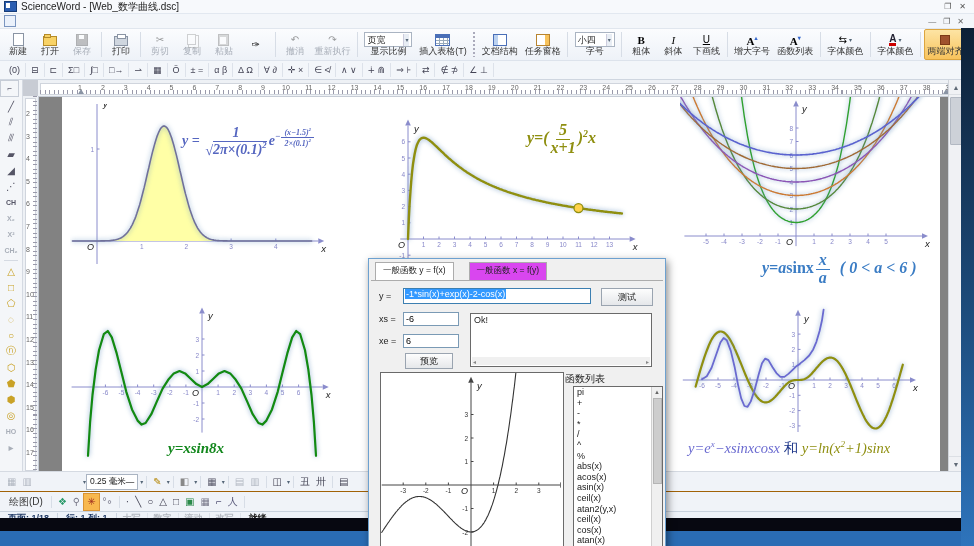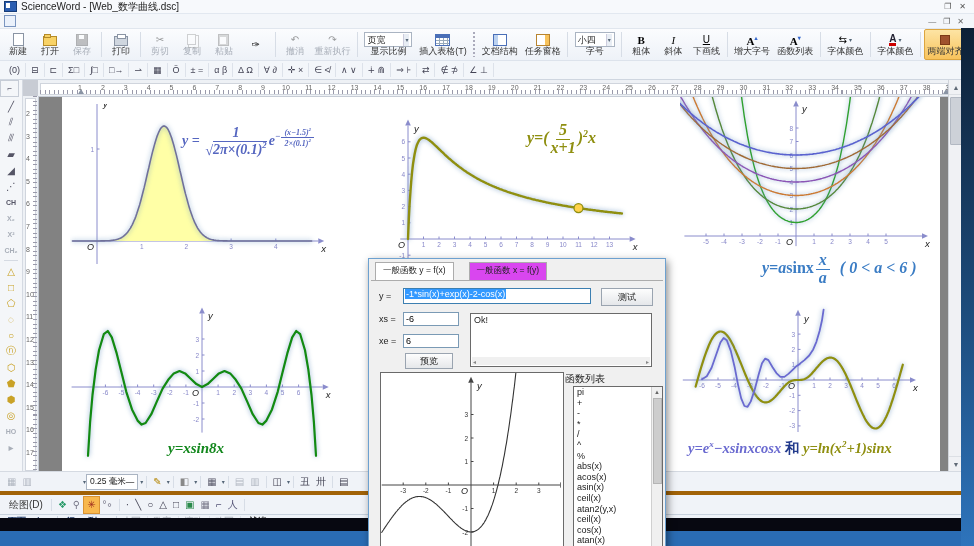--- a/index.html
+++ b/index.html
@@ -94,27 +94,27 @@
   .formula{position:absolute;font-family:"Liberation Serif","DejaVu Serif",serif;font-style:italic;font-weight:600;white-space:nowrap;z-index:2}
   .frac{display:inline-flex;flex-direction:column;align-items:center;vertical-align:middle;margin:0 2px;line-height:1.05}
   .frac .fnum{border-bottom:1px solid currentColor;padding:0 3px;text-align:center}
   .rooted{border-top:1px solid currentColor}
   .f1{left:120px;top:30px;font-size:14px;color:#5566c0}
   .f1 .esup{font-size:9px;vertical-align:6px}
   .f1 .esup .frac{font-size:8px;margin:0 1px}
   .f2{left:465px;top:26px;font-size:16px;color:#8f8f10;font-weight:700}
   .f3{left:700px;top:156px;font-size:16px;color:#3a7cc4}
   .f4{left:106px;top:344px;font-size:15px;color:#12871c;font-weight:700}
-  .f5{left:626px;top:343px;font-size:14.5px;font-weight:700}
+  .f5{left:626px;top:343px;font-size:14.5px;font-weight:400}
   .f5 .p1{color:#6a6ad0}.f5 .conj{color:#223a8c;font-style:normal}.f5 .p2{color:#8f8f10}
   sup{font-size:.62em}
 
   
   .row-border{height:19px;display:flex;align-items:center;background:#f0f3f8;border-top:1px solid #d5dae2;font-size:10px;color:#445;padding:0 4px;overflow:hidden}
-  .row-draw{height:19px;display:flex;align-items:center;background:#f0f3f8;border-top:4px solid #a16207;font-size:10px;color:#445;padding:0 4px;overflow:hidden}
+  .row-draw{height:19px;display:flex;align-items:center;background:#f0f3f8;border-top:1px solid #a16207;font-size:10px;color:#445;padding:0 4px;overflow:hidden}
   .bitem{padding:0 3px;display:flex;align-items:center;height:16px}
   .bitem.disabled{color:#b0b6c0}
   .bitem.active{background:#f8b84e;border:1px solid #d99334;color:#8a2a10}
   .bsep{width:1px;height:12px;background:#d7dde6;margin:0 3px}
   .bspacer{width:46px}
   .wcombo{display:flex;align-items:center;height:14px;background:#fff;border:1px solid #aab4c2;font-size:8.5px;padding:0 3px;color:#222;white-space:nowrap}
   .draw-label{padding:0 5px;color:#333}
 
   
   .statusbar{height:13px;display:flex;align-items:center;background:#eef2f8;border-top:1px solid #c8d2de;font-size:9px;color:#1f3864;font-weight:bold;overflow:hidden}

